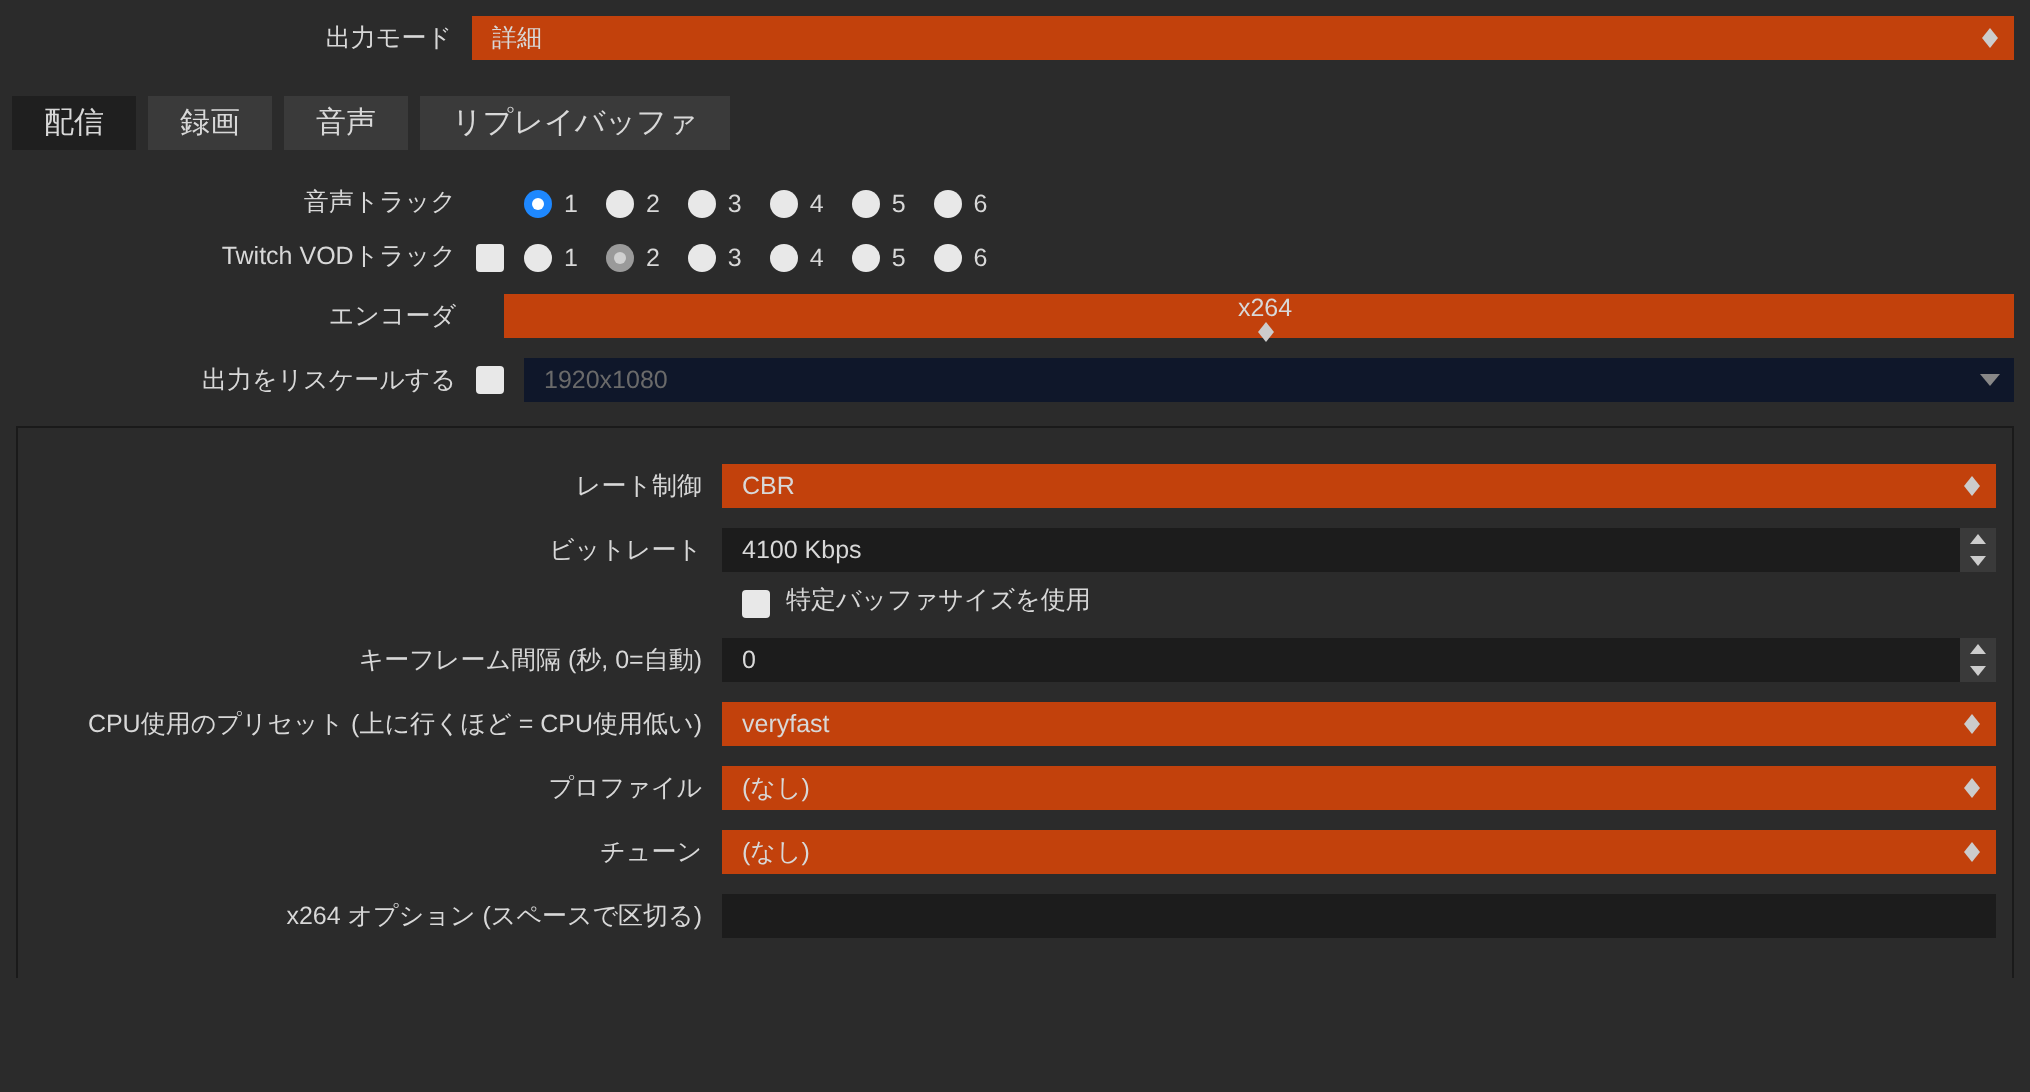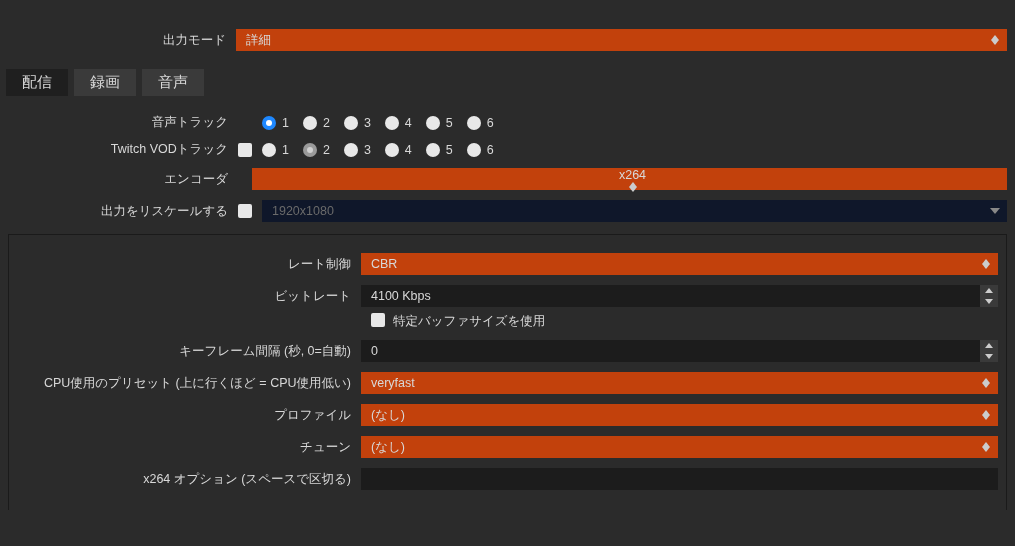--- a/index.html
+++ b/index.html
@@ -123,22 +123,22 @@
     border: none;
     color: #d8d8d8;
     font-size: 12.5px;
   }
   .inner-panel {
     border: 1px solid #1a1a1a;
     border-bottom: none;
     margin: 12px 8px 0 8px;
     padding: 18px 8px 10px 8px;
   }
-  .top-section { padding: 29px 6px 8px 6px; }
-  .chk-row { display:flex; align-items:flex-start; gap:8px; margin-left:354px; margin-top:6px; margin-bottom:10px;}
+  .top-section { padding: 8px 6px 8px 6px; }
+  .chk-row { display:flex; align-items:flex-end; gap:8px; margin-left:354px; margin-top:6px; margin-bottom:10px;}
 </style>
 </head>
 <body>
 
 <div class="top-section">
 
   <div class="row">
     <div class="label wide-label">出力モード</div>
     <div class="select" style="margin-right:2px;">
       <span>詳細</span>
@@ -151,20 +151,21 @@
           </svg>
       </div>
     </div>
   </div>
 </div>
 
 <div class="tabs">
   <div class="tab active">配信</div>
   <div class="tab">録画</div>
   <div class="tab">音声</div>
+  <div class="tab">リプレイバッファ</div>
 </div>
 
 <div class="row" style="padding:0 8px;">
   <div class="label wide-label">音声トラック</div>
   <div style="width:14px; margin-right:10px;"></div>
   <div class="radio-group">
     <div class="radio">
         <div class="radio-dot checked-blue"></div>
         <span>1</span>
       </div>

